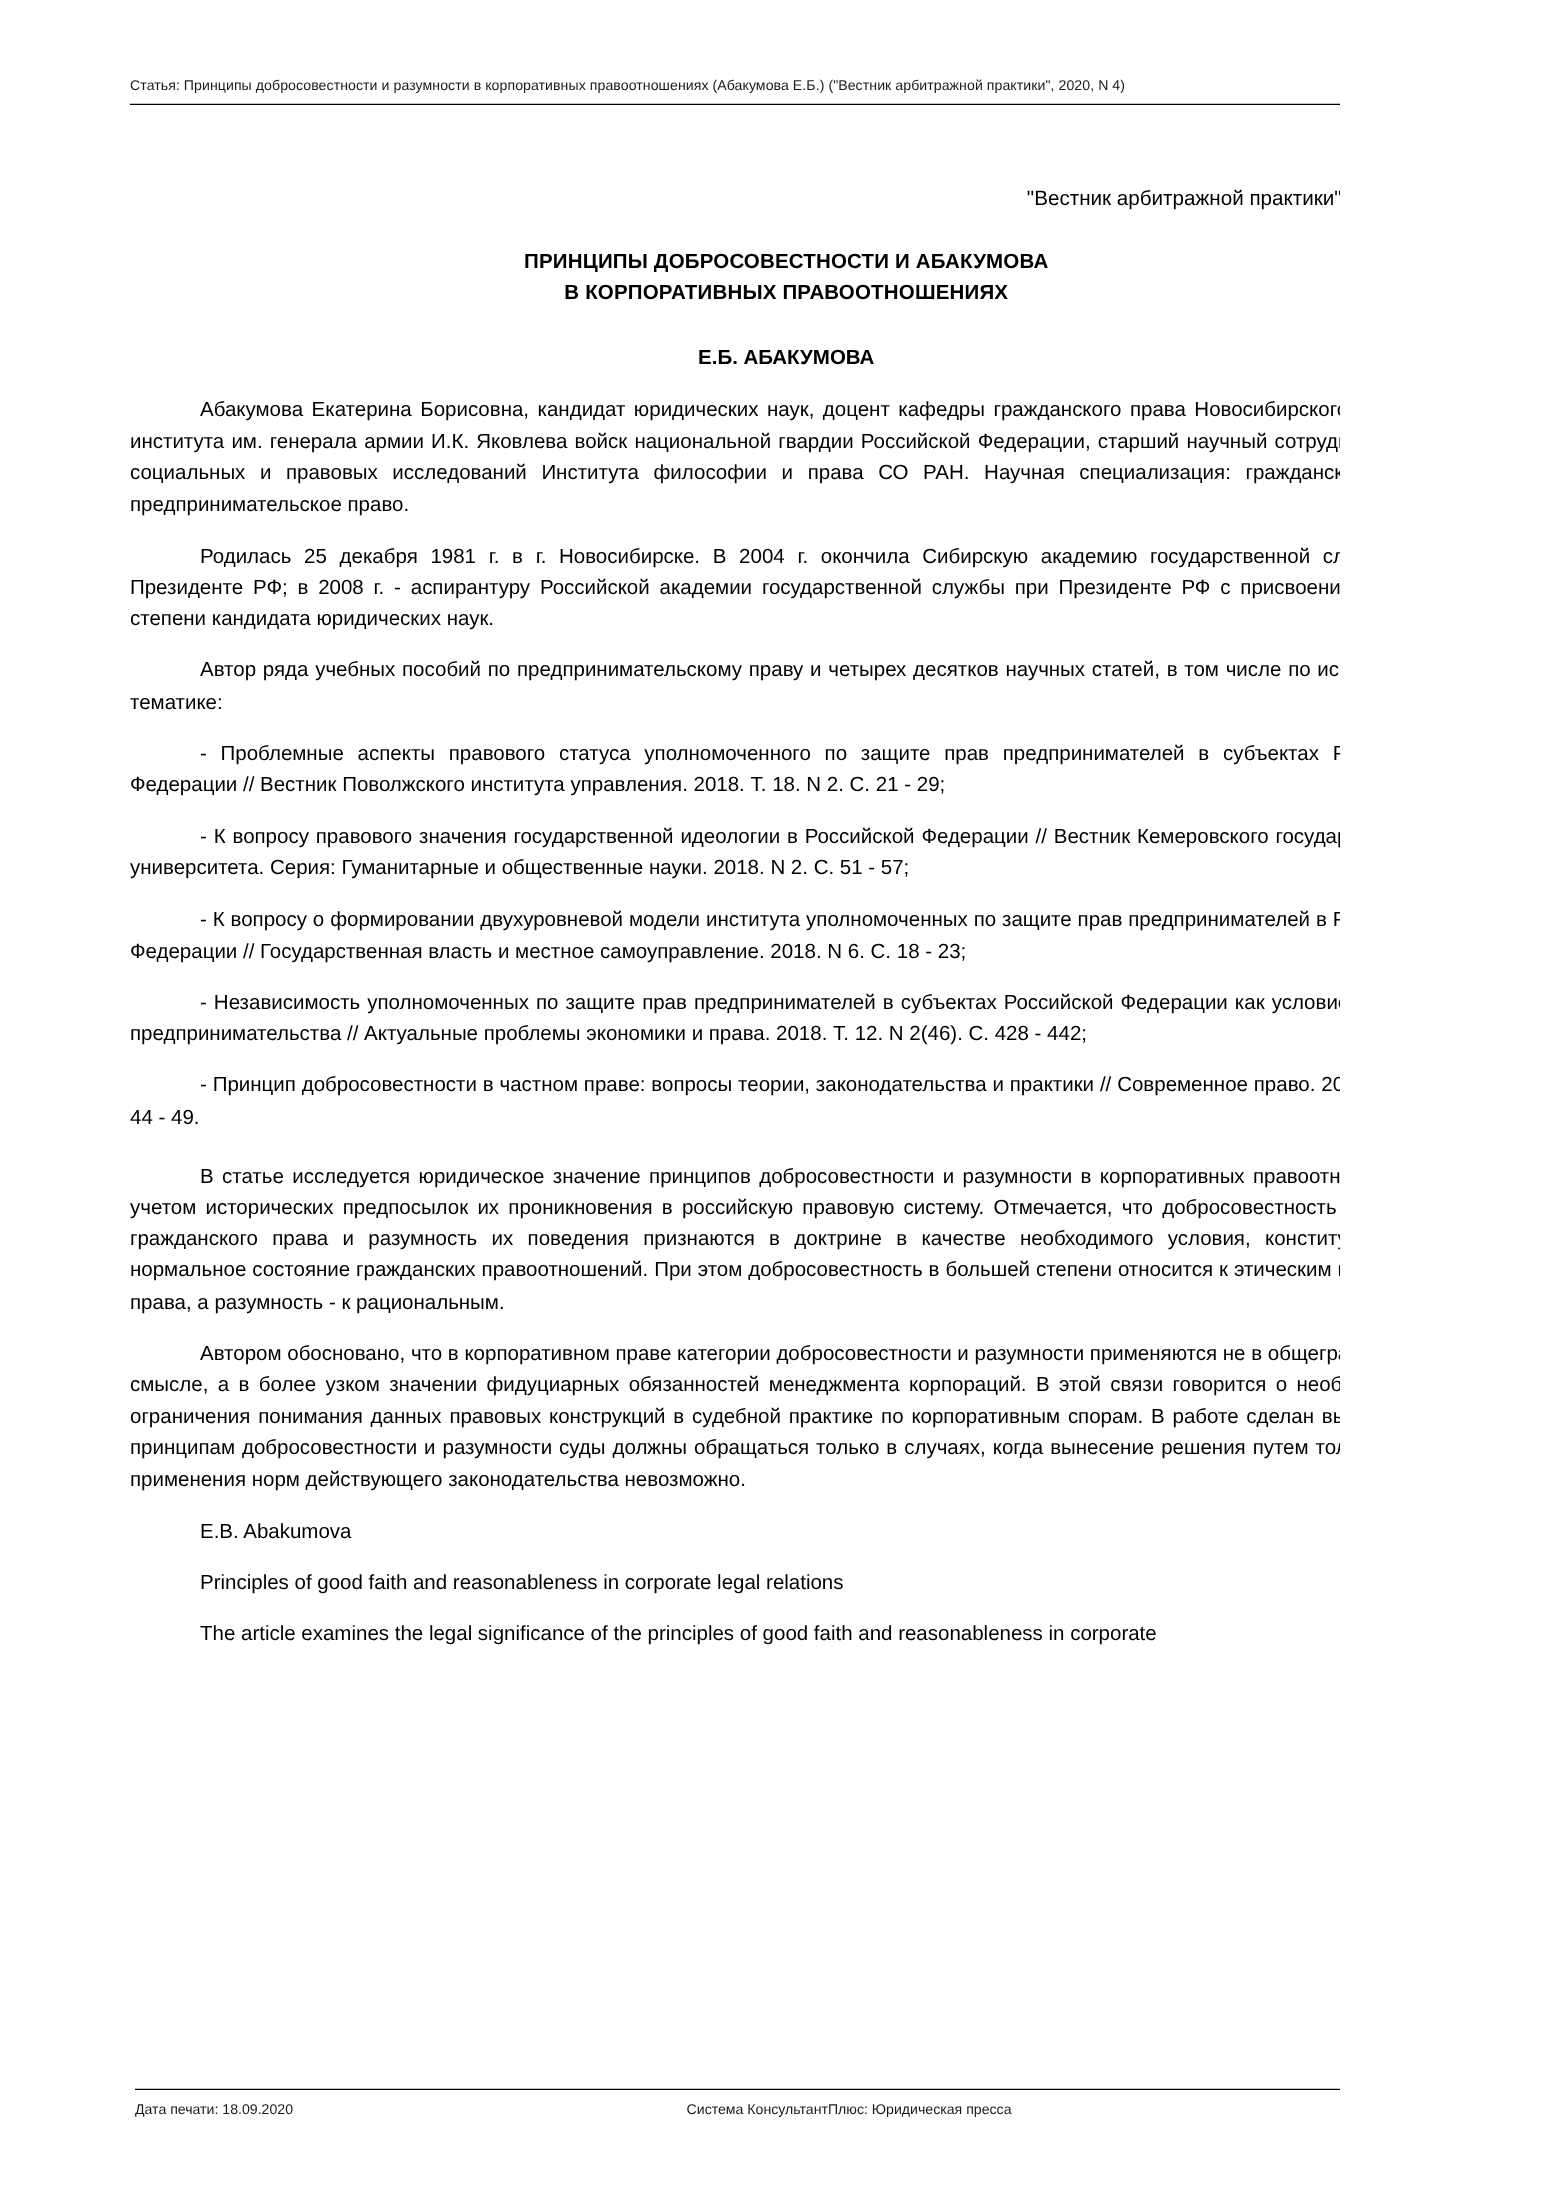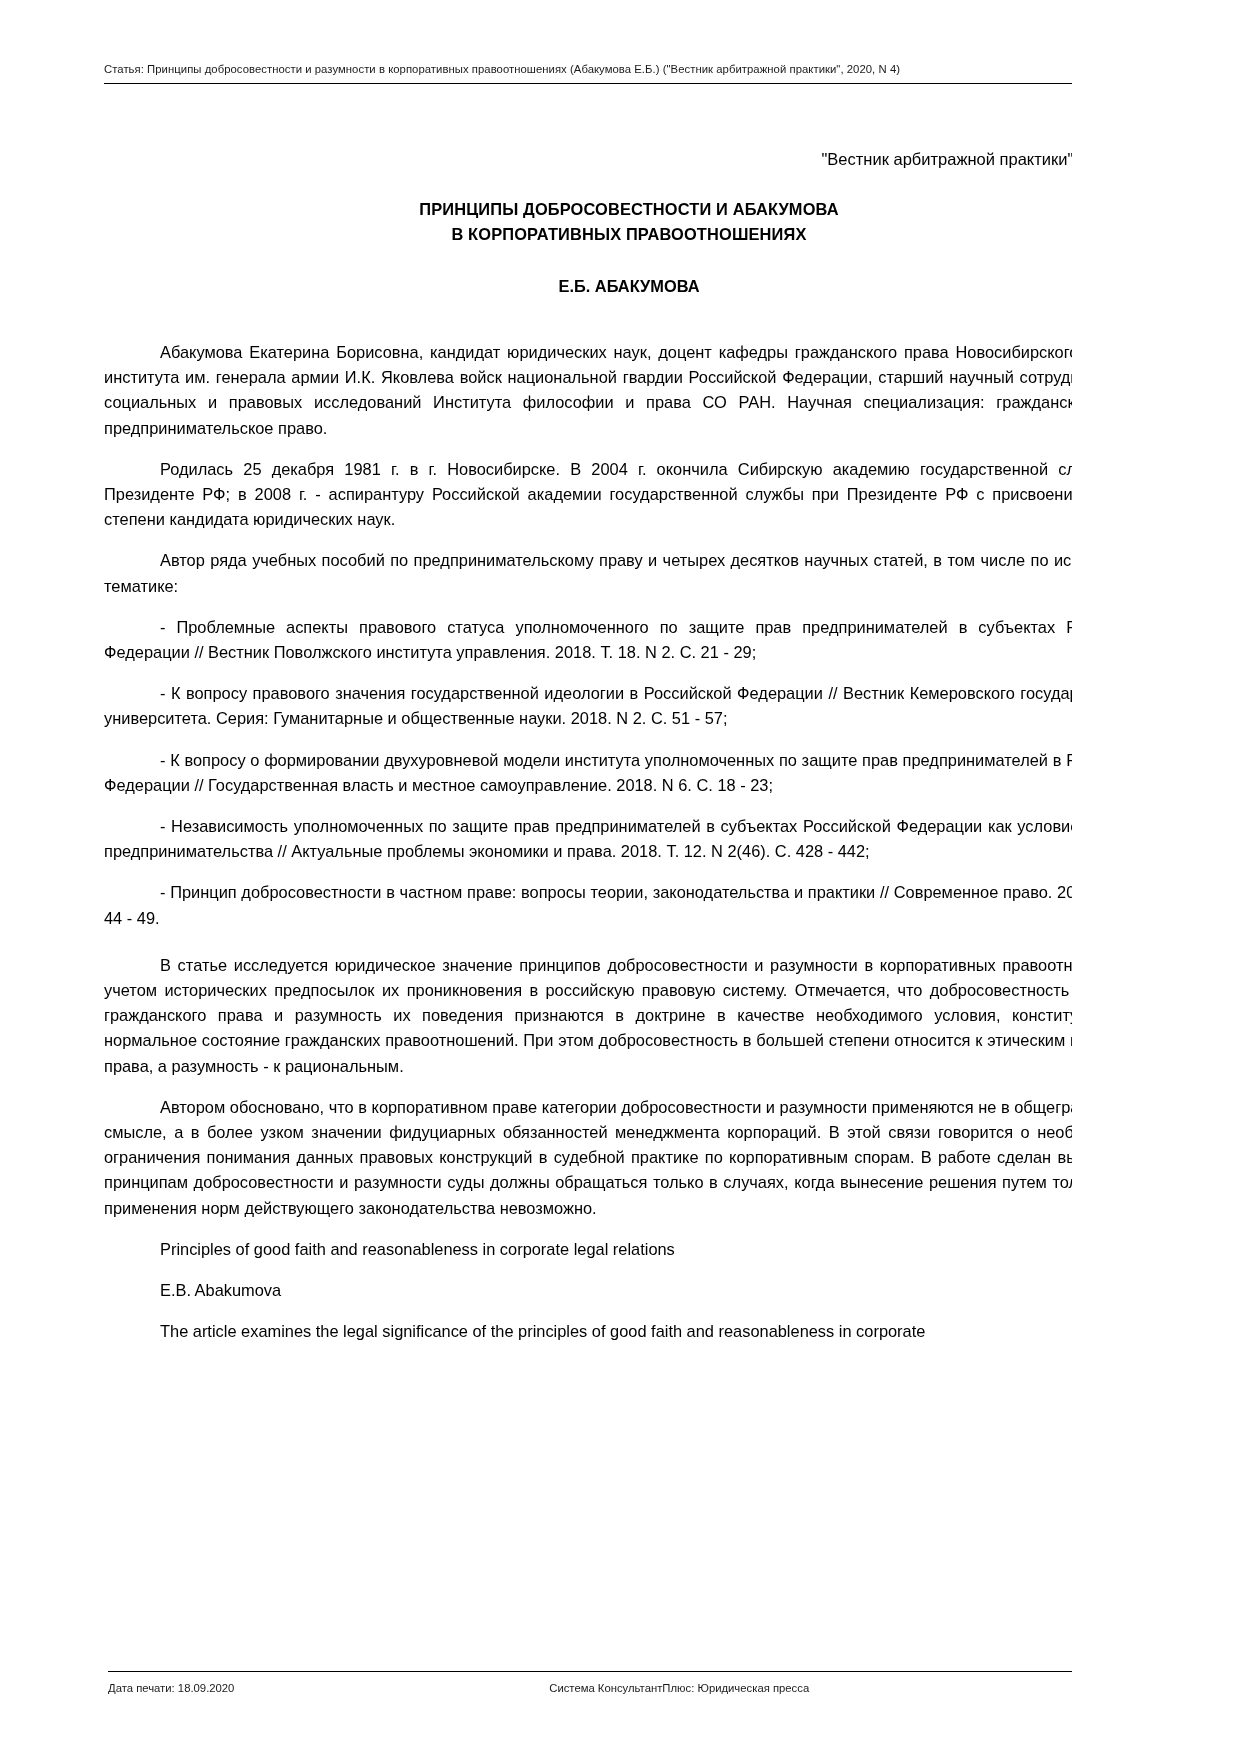--- a/index.html
+++ b/index.html
@@ -92,21 +92,21 @@
     line-height: 25px;
     margin: 0 0 28px 0;
   }
   .doc-title div { letter-spacing: 0.15px; }
 
   .author-line {
     text-align: center;
     font-weight: bold;
     font-size: 16.4px;
     line-height: 23px;
-    margin-bottom: 42px;
+    margin-bottom: 18px;
   }
 
   p.para {
     margin: 0 0 16px 0;
     font-size: 16.4px;
     line-height: 25.2px;
     text-align: justify;
     text-indent: 56px;
     hyphens: none;
   }
@@ -152,23 +152,23 @@
 
       <p class="para bullet">- Независимость уполномоченных по защите прав предпринимателей в субъектах Российской Федерации как условие развития предпринимательства // Актуальные проблемы экономики и права. 2018. Т. 12. N 2(46). С. 428 - 442;</p>
 
       <p class="para bullet">- Принцип добросовестности в частном праве: вопросы теории, законодательства и практики // Современное право. 2017. N 8. С. 44 - 49.</p>
 
       <p class="para gap-before">В статье исследуется юридическое значение принципов добросовестности и разумности в корпоративных правоотношениях с учетом исторических предпосылок их проникновения в российскую правовую систему. Отмечается, что добросовестность субъектов гражданского права и разумность их поведения признаются в доктрине в качестве необходимого условия, конституирующего нормальное состояние гражданских правоотношений. При этом добросовестность в большей степени относится к этическим принципам права, а разумность - к рациональным.</p>
 
       <p class="para">Автором обосновано, что в корпоративном праве категории добросовестности и разумности применяются не в общегражданском смысле, а в более узком значении фидуциарных обязанностей менеджмента корпораций. В этой связи говорится о необходимости ограничения понимания данных правовых конструкций в судебной практике по корпоративным спорам. В работе сделан вывод, что к принципам добросовестности и разумности суды должны обращаться только в случаях, когда вынесение решения путем толкования и применения норм действующего законодательства невозможно.</p>
 
 
+      <p class="para eng">E.B. Abakumova</p>
+
       <p class="para eng">Principles of good faith and reasonableness in corporate legal relations</p>
-
-      <p class="para eng">E.B. Abakumova</p>
 
       <p class="para eng last">The article examines the legal significance of the principles of good faith and reasonableness in corporate</p>
 
     </div>
 
     <div class="doc-footer">
       <div class="doc-footer-rule"></div>
       <div class="doc-footer-row">
         <span>Дата печати: 18.09.2020</span>
         <span>Система КонсультантПлюс: Юридическая пресса</span>

